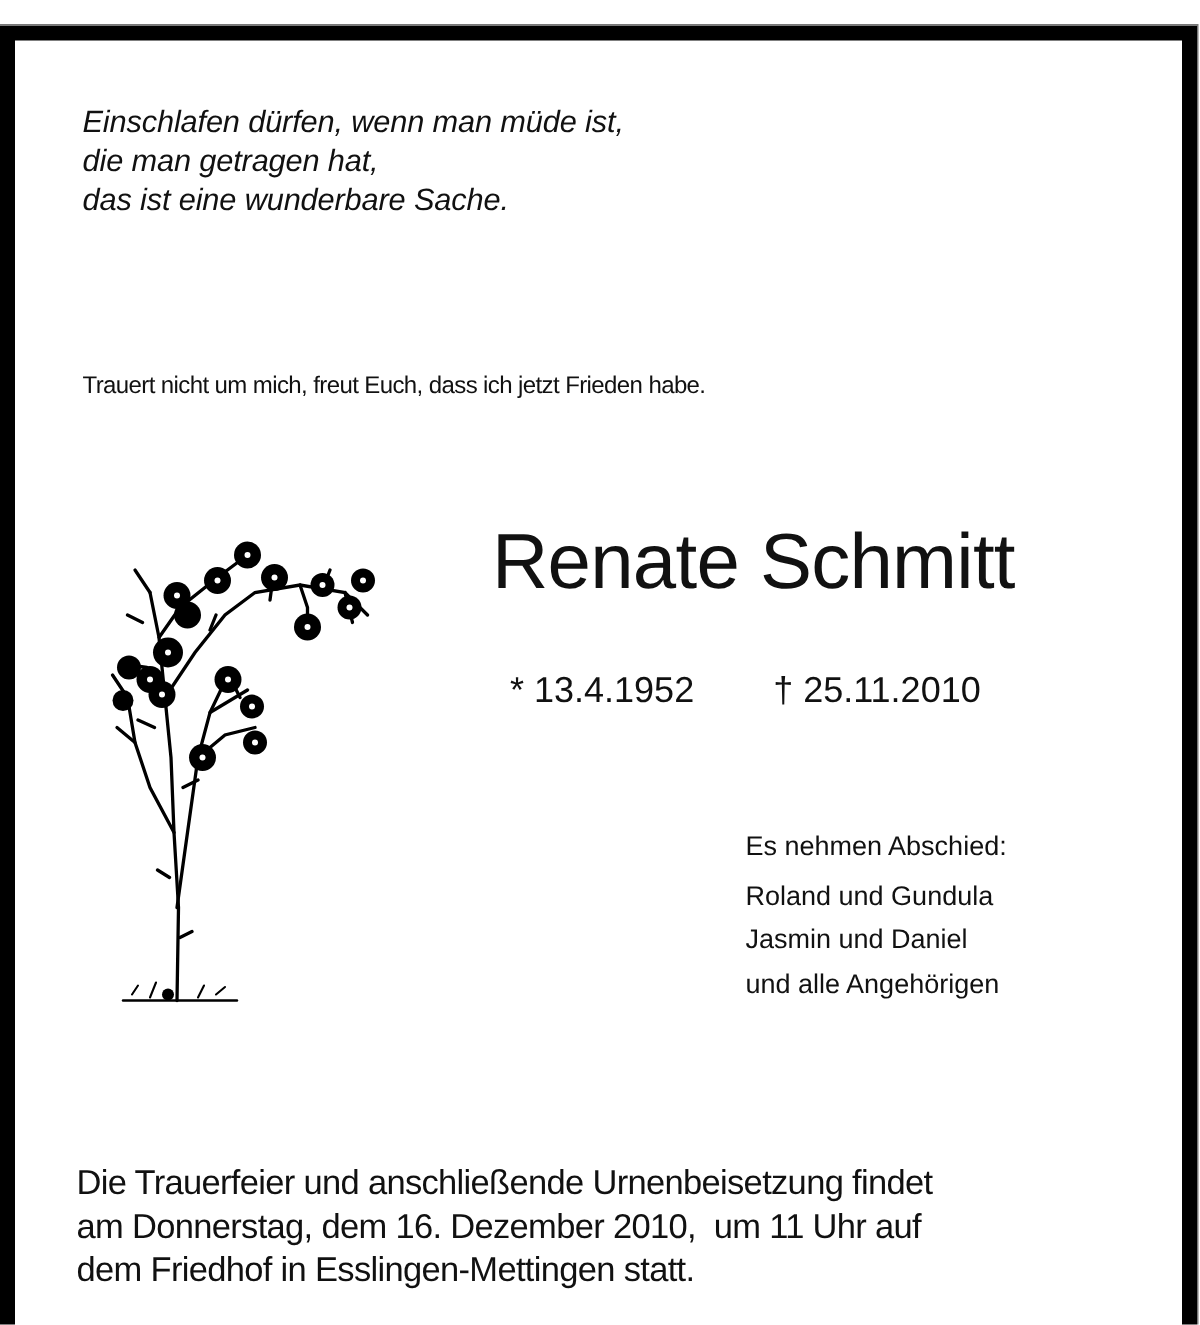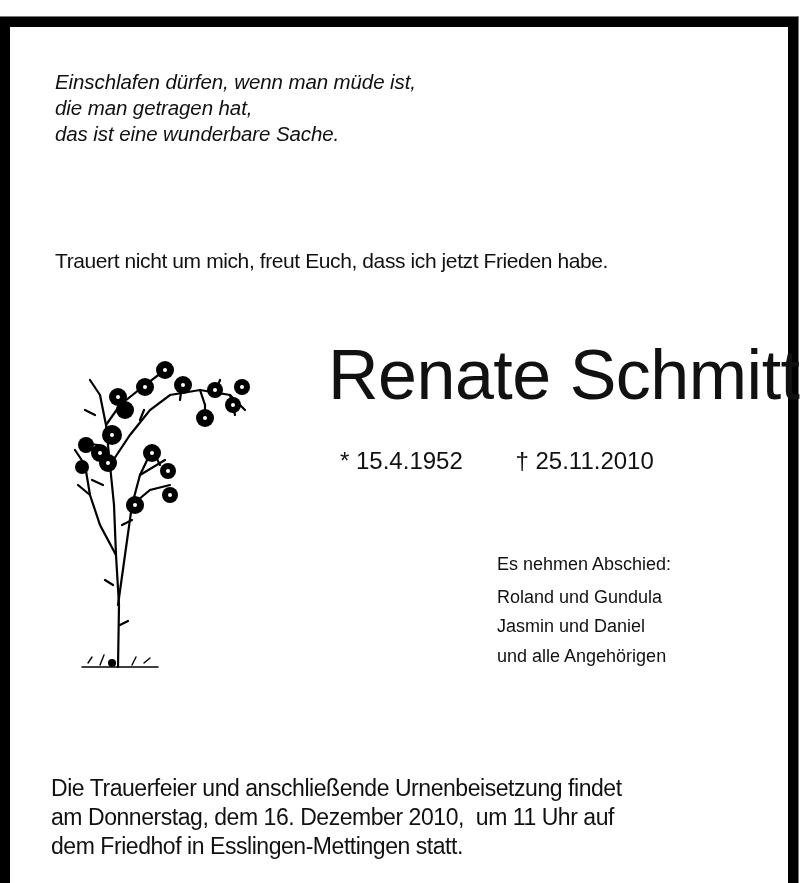--- a/index.html
+++ b/index.html
@@ -34,29 +34,29 @@
       font-style: italic;
       font-size: 20.5px;
       line-height: 26px;
       letter-spacing: -0.1px;
     }
     .poem div { white-space: nowrap; }
     .motto {
       position: absolute;
       left: 45px;
       top: 222px;
-      font-size: 21px;
+      font-size: 16px;
       letter-spacing: -0.4px;
       white-space: nowrap;
     }
     .name {
       position: absolute;
       left: 318px;
       top: 318px;
-      font-size: 70px;
+      font-size: 52px;
       line-height: 60px;
       letter-spacing: -0.5px;
       white-space: nowrap;
     }
     .maiden {
       position: absolute;
       left: 416px;
       top: 385px;
       font-size: 23px;
       white-space: nowrap;
@@ -165,21 +165,21 @@
       <circle cx="82" cy="98" r="2"></circle>
       <circle cx="38" cy="108" r="2"></circle>
       <circle cx="98" cy="116" r="2"></circle>
       <circle cx="100" cy="140" r="2"></circle>
       <circle cx="65" cy="150" r="2"></circle>
     </g>
   </svg>
 
   <div class="name">Renate Schmitt</div>
   <div class="dates">
-    <span class="birth">* 15.4.1952</span>
+    <span class="birth">* 13.4.1952</span>
     <span class="death">† 25.11.2010</span>
   </div>
 
   <div class="mourners">
     <div class="heading">Es nehmen Abschied:</div>
     <div>Roland und Gundula</div>
     <div>Jasmin und Daniel</div>
     <div>und alle Angehörigen</div>
   </div>
 

